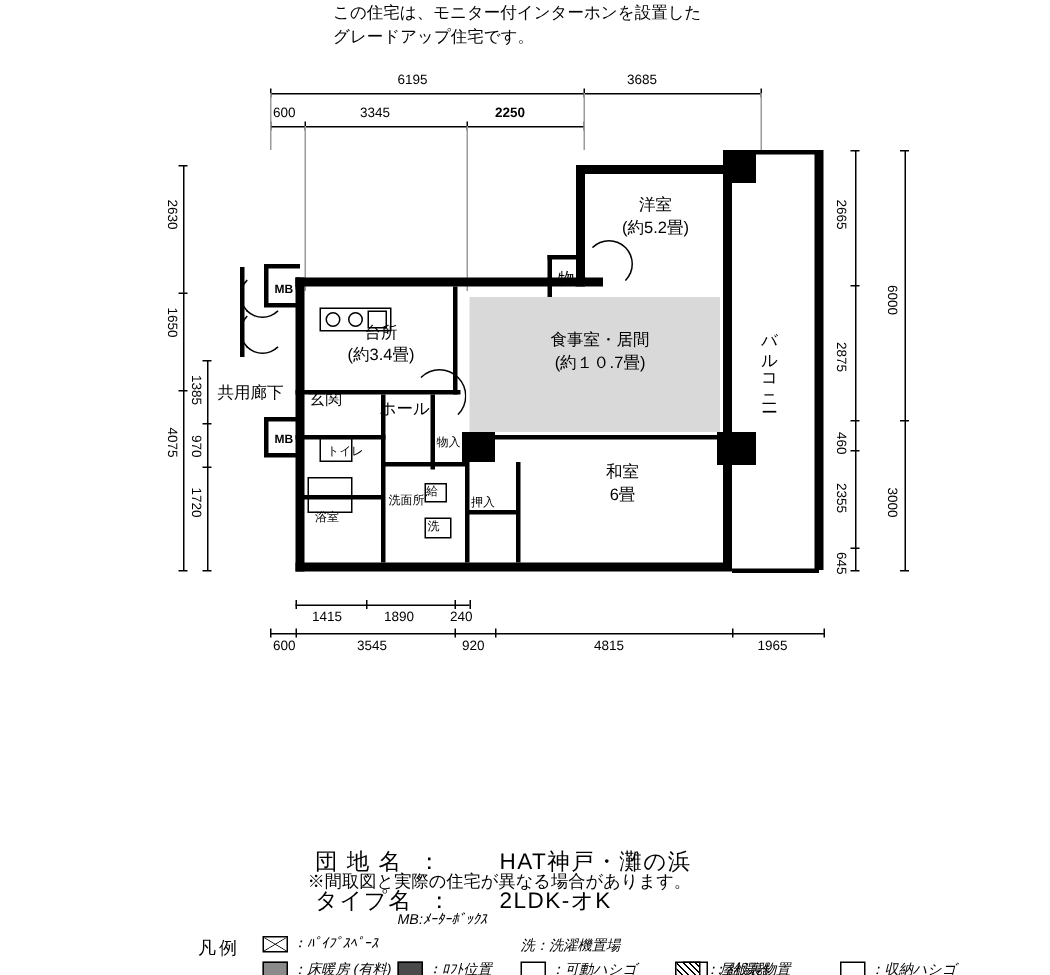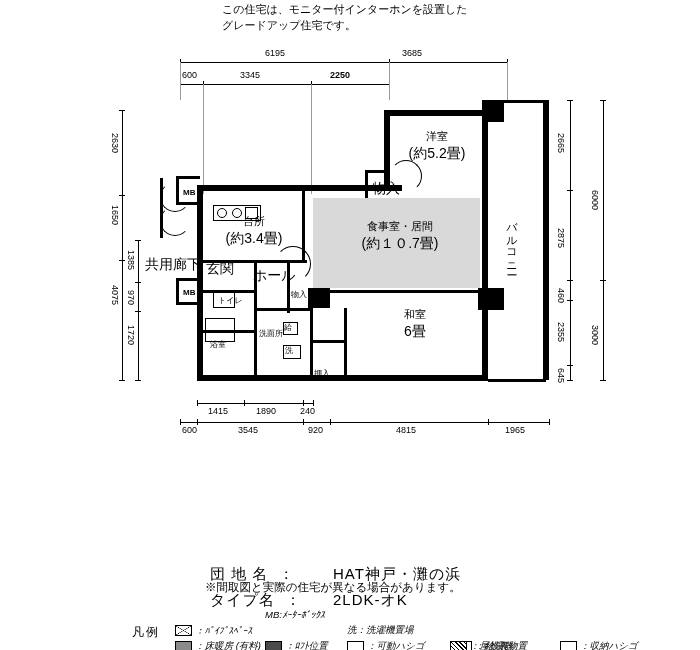--- a/index.html
+++ b/index.html
@@ -3,21 +3,21 @@
 <meta charset="utf-8">
 <style>
   html,body{margin:0;padding:0;}
   body{
     width:700px;height:650px;position:relative;background:#ffffff;
     font-family:"Liberation Sans", sans-serif;color:#000;
     -webkit-font-smoothing:none;
   }
   .abs{position:absolute;}
   .txt{font-size:11px;line-height:1.45;white-space:pre;}
-  .tiny{font-size:14px;line-height:1.2;white-space:pre;}
+  .tiny{font-size:11px;line-height:1.2;white-space:pre;}
   .tiny8{font-size:8px;line-height:1.15;white-space:pre;}
   .dim{font-size:9px;color:#000;white-space:nowrap;}
   .vdim{font-size:9px;color:#000;white-space:nowrap;
         writing-mode:vertical-rl;text-orientation:mixed;}
   
   .wallthick{position:absolute;background:#000;}
   .wallthin{position:absolute;background:#000;}
   .center{display:flex;align-items:center;justify-content:center;text-align:center;}
   .livingfill{position:absolute;background:#d9d9d9;}
   .dimline{position:absolute;background:#000;height:1px;}
@@ -45,21 +45,21 @@
 <body>
 
 <div class="abs txt" style="left:222px;top:2px;">この住宅は、モニター付インターホンを設置した</div>
 <div class="abs txt" style="left:222px;top:18px;">グレードアップ住宅です。</div>
 
 <div class="abs dimline" style="left:180px;top:62px;width:327px;"></div>
 <div class="abs tickv" style="left:180px;top:59px;"></div>
 <div class="abs tickv" style="left:389px;top:59px;"></div>
 <div class="abs tickv" style="left:507px;top:59px;"></div>
 <div class="abs dim" style="left:265px;top:48px;">6195</div>
-<div class="abs dim" style="left:402px;top:48px;">3685</div>
+<div class="abs dim" style="left:418px;top:48px;">3685</div>
 
 <div class="abs dimline" style="left:180px;top:84px;width:209px;"></div>
 <div class="abs tickv" style="left:180px;top:81px;"></div>
 <div class="abs tickv" style="left:203px;top:81px;"></div>
 <div class="abs tickv" style="left:311px;top:81px;"></div>
 <div class="abs tickv" style="left:389px;top:81px;"></div>
 <div class="abs dim" style="left:182px;top:70px;">600</div>
 <div class="abs dim" style="left:240px;top:70px;">3345</div>
 <div class="abs dim" style="left:330px;top:70px;font-weight:bold;">2250</div>
 
@@ -205,21 +205,21 @@
 <div class="abs" style="left:503px;top:215px;">
   <div class="txt" style="writing-mode:vertical-rl;text-orientation:upright;letter-spacing:1px;">バルコニー</div>
 </div>
 
 <div class="abs tiny" style="left:206px;top:260px;">玄関</div>
 <div class="abs tiny" style="left:253px;top:267px;">ホール</div>
 <div class="abs tiny8" style="left:218px;top:296px;">トイレ</div>
 <div class="abs tiny8" style="left:210px;top:340px;">浴室</div>
 <div class="abs tiny8" style="left:259px;top:330px;line-height:1.05;"><span>洗面所</span></div>
 <div class="abs tiny8" style="left:291px;top:290px;">物入</div>
-<div class="abs tiny8" style="left:314px;top:330px;margin-top:39px;">押入</div>
+<div class="abs tiny8" style="left:314px;top:330px;">押入</div>
 
 <div class="abs center" style="left:370px;top:308px;width:90px;height:30px;">
   <div>
     <div class="txt">和室</div>
     <div class="tiny">6畳</div>
   </div>
 </div>
 
 <div class="abs dimline" style="left:197px;top:403px;width:116px;"></div>
 <div class="abs tickv" style="left:197px;top:400px;"></div>

